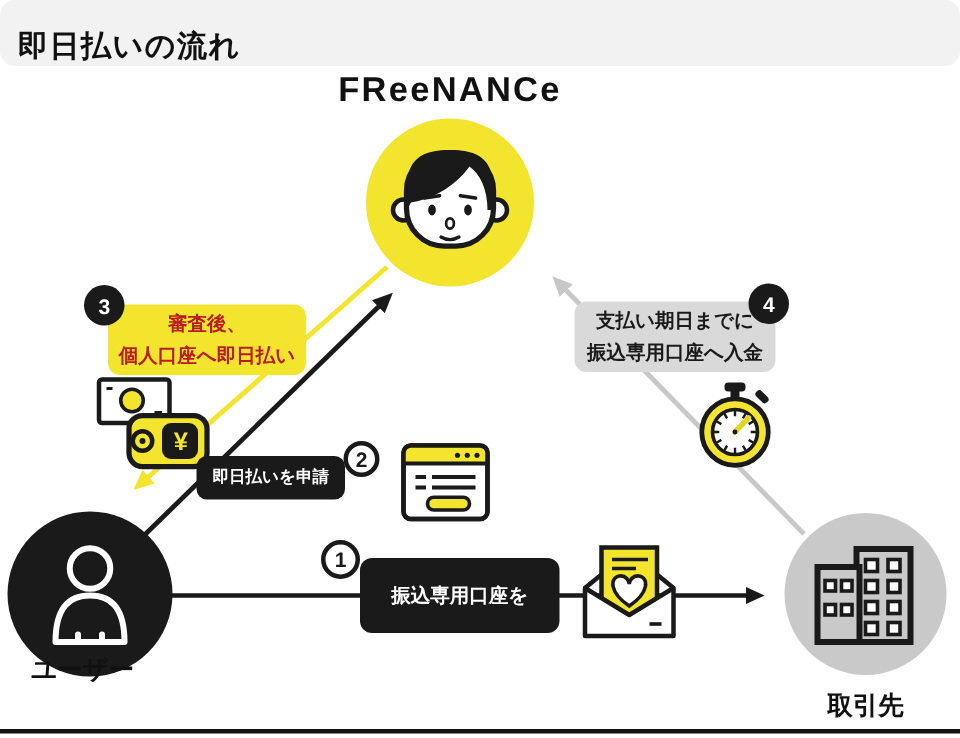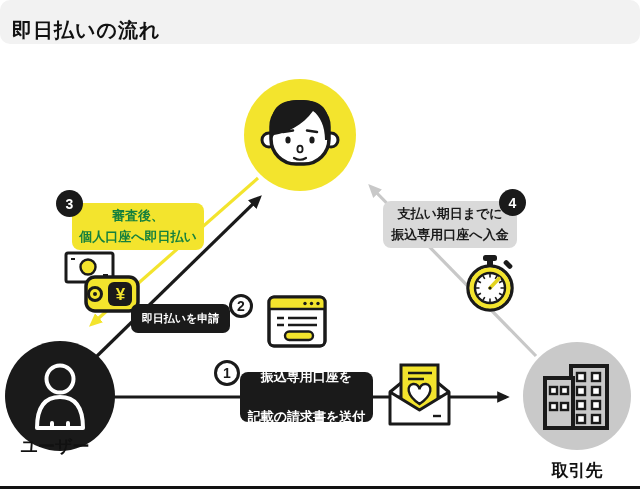--- a/index.html
+++ b/index.html
@@ -43,21 +43,21 @@
     width:27px; height:27px; background:#1a1a1a; color:#fff; font-size:14px;
   }
 
   .steplabel {
     position:absolute; border-radius:8px; z-index:4;
     display:flex; flex-direction:column; align-items:center; justify-content:center;
     font-weight:bold; font-size:13px; line-height:1.55; text-align:center;
     white-space:nowrap;
   }
   .steplabel.black { background:#1a1a1a; color:#ffffff; }
-  .steplabel.yellow { background:#f3e42d; color:#15803d; }
+  .steplabel.yellow { background:#f3e42d; color:#b91c1c; }
   .steplabel.gray { background:#d9d9d9; color:#1a1a1a; }
 
   .entity-label {
     position:absolute; transform:translateX(-50%);
     font-size:17px; font-weight:bold; color:#111; white-space:nowrap;
     z-index:5;
   }
 
   .bottom-rule {
     position:absolute; left:0; top:486px; width:640px; height:3px;
@@ -66,20 +66,21 @@
 </style>
 </head>
 <body>
 
 <div class="stage">
 
   <div class="banner">
     <h1>即日払いの流れ</h1>
   </div>
 
+  <div class="logo">FReeNANCe</div>
 
   <svg class="gfx" width="640" height="492" viewBox="0 0 640 492">
     <defs>
       <marker id="ahB" viewBox="0 0 10 10" refX="7" refY="5" markerWidth="4.2" markerHeight="4.2" orient="auto">
         <path d="M0,0.5 L10,5 L0,9.5 Z" fill="#1a1a1a"></path>
       </marker>
       <marker id="ahY" viewBox="0 0 10 10" refX="7" refY="5" markerWidth="4.2" markerHeight="4.2" orient="auto">
         <path d="M0,0.5 L10,5 L0,9.5 Z" fill="#f3e42d"></path>
       </marker>
       <marker id="ahG" viewBox="0 0 10 10" refX="7" refY="5" markerWidth="4.2" markerHeight="4.2" orient="auto">
@@ -196,21 +197,20 @@
   </div>
   <div class="badge solid" style="left:56px; top:190px;">
     <span>3</span>
   </div>
   <div class="badge solid" style="left:499px; top:189px;">
     <span>4</span>
   </div>
 
   <div class="steplabel black" style="left:240px; top:372px; width:133px; height:50px;gap:20px;">
     <div>振込専用口座を</div>
-    <div>記載の請求書を送付</div>
   </div>
   <div class="steplabel black" style="left:131px; top:304px; width:99px; height:29px; font-size:11px; border-radius:7px;">
     <div>即日払いを申請</div>
   </div>
   <div class="steplabel yellow" style="left:72px; top:203px; width:132px; height:47px;">
     <div>審査後、</div>
     <div>個人口座へ即日払い</div>
   </div>
   <div class="steplabel gray" style="left:383px; top:201px; width:134px; height:47px;">
     <div>支払い期日までに</div>

